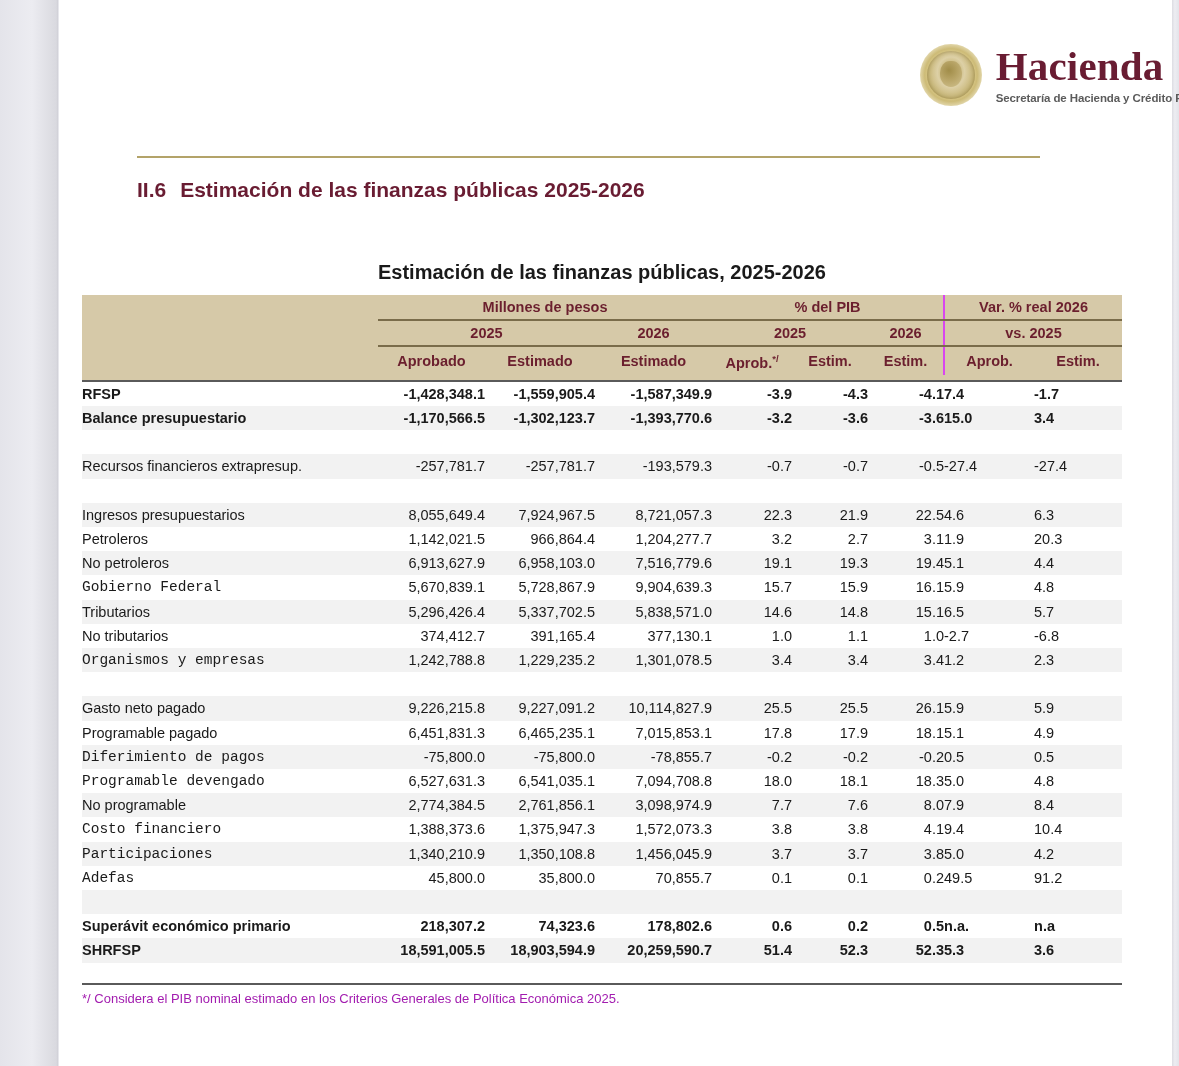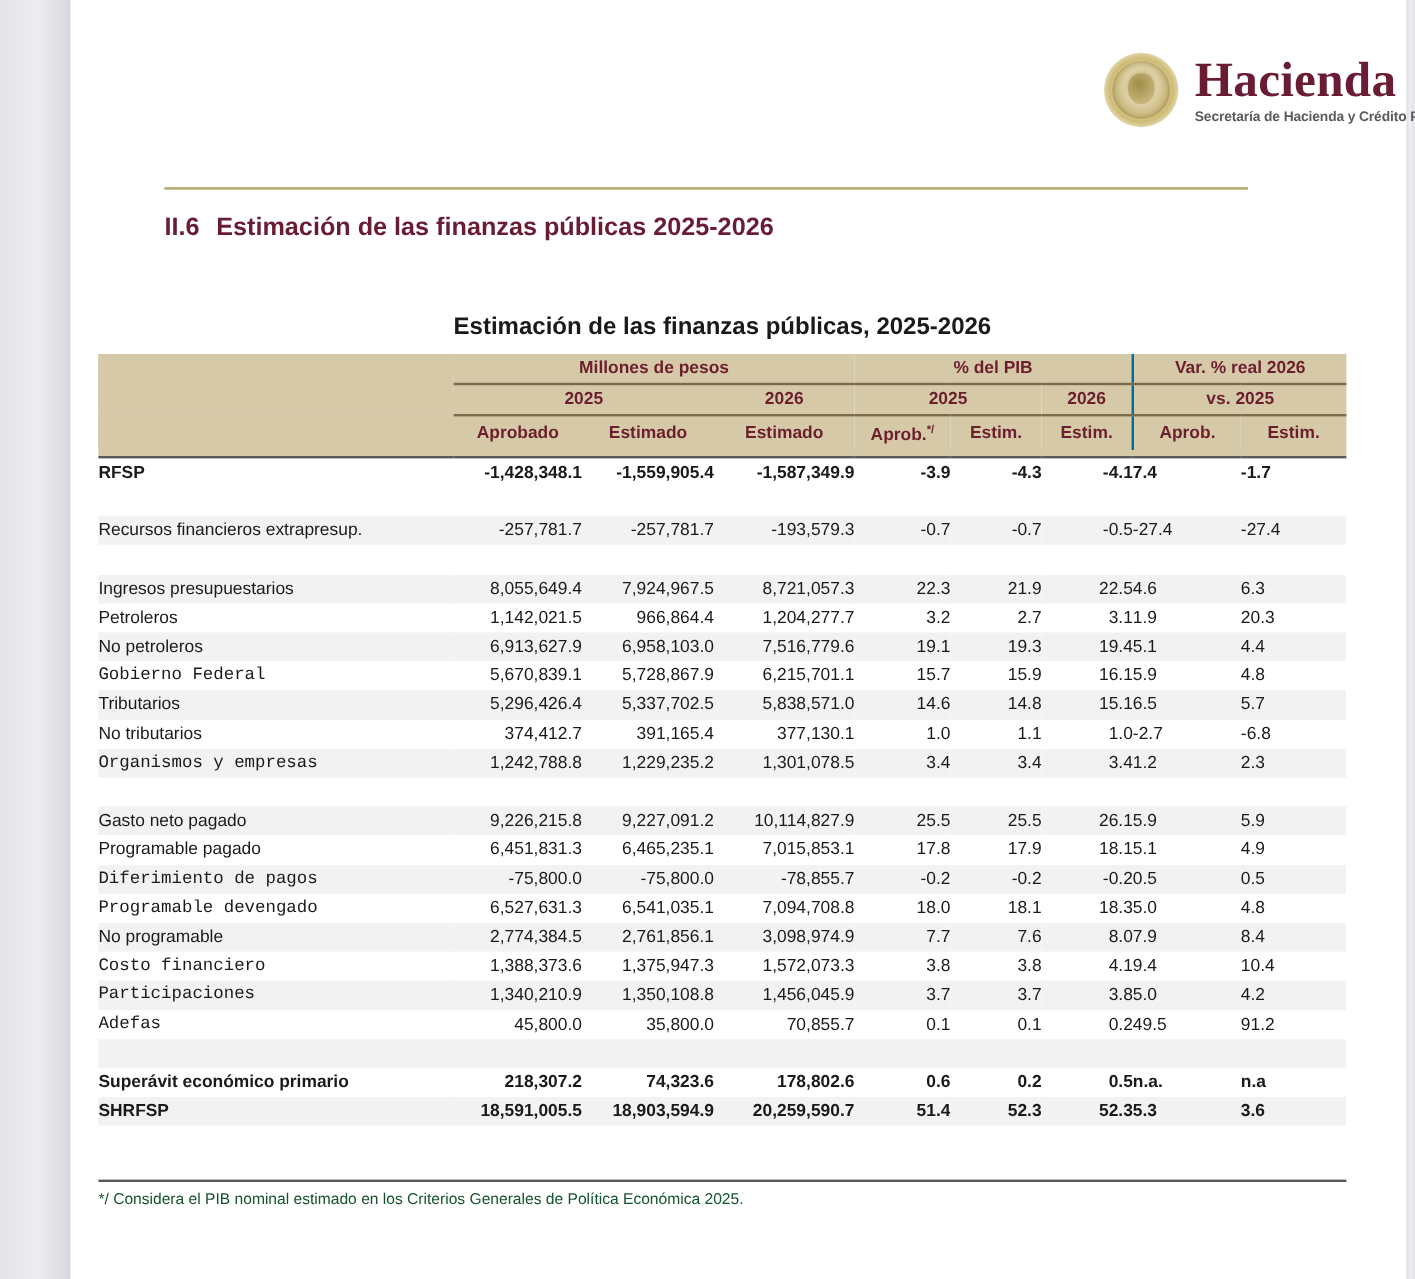--- a/index.html
+++ b/index.html
@@ -158,21 +158,21 @@
     font-weight: bold;
     font-size: 14.5px;
     height: 24px;
     line-height: 24px;
     text-align: center;
     white-space: nowrap;
   }
   th.hdr-blank { background: #d6c9a8; }
   th.grp       { border-bottom: 2px solid #7a6c4a; }
   th.lvl3      { border-bottom: none; }
-  .vdiv-left   { border-left: 2px solid #0369a1; }
+  .vdiv-left   { border-left: 2px solid #d946ef; }
   .hdr-foot    { height: 5px; }
   th sup {
     font-size: 9.5px;
     vertical-align: super;
     font-weight: bold;
   }
 
   
   tbody tr { height: 24.2px; }
   tbody tr.odd  { background: #ffffff; margin-top: 28px; }
@@ -206,21 +206,21 @@
     width: 1040px;
     height: 2px;
     background: #5a5a5a;
   }
   .footnotes {
     position: absolute;
     left: 23px;
     top: 977px;
     width: 1040px;
     font-size: 13px;
-    color: #14532d;
+    color: #a21caf;
     line-height: 1.55;
   }
 </style>
 </head>
 <body>
 
 <div class="viewport">
   <div class="page-gutter-left"></div>
   <div class="page-gutter-right"></div>
 
@@ -290,20 +290,31 @@
               <td class="lbl i0">RFSP</td>
               <td class="num">-1,428,348.1</td>
               <td class="num">-1,559,905.4</td>
               <td class="num">-1,587,349.9</td>
               <td class="num-pib">-3.9</td>
               <td class="num-pib">-4.3</td>
               <td class="num-pib">-4.1</td>
               <td class="num-var">7.4</td>
               <td class="num-var">-1.7</td>
             </tr>
+            <tr class="even bold">
+              <td class="lbl i1">Balance presupuestario</td>
+              <td class="num">-1,170,566.5</td>
+              <td class="num">-1,302,123.7</td>
+              <td class="num">-1,393,770.6</td>
+              <td class="num-pib">-3.2</td>
+              <td class="num-pib">-3.6</td>
+              <td class="num-pib">-3.6</td>
+              <td class="num-var">15.0</td>
+              <td class="num-var">3.4</td>
+            </tr>
             <tr class="odd spacer">
               <td colspan="9"></td>
             </tr>
             <tr class="even">
               <td class="lbl i1">Recursos financieros extrapresup.</td>
               <td class="num">-257,781.7</td>
               <td class="num">-257,781.7</td>
               <td class="num">-193,579.3</td>
               <td class="num-pib">-0.7</td>
               <td class="num-pib">-0.7</td>
@@ -344,21 +355,21 @@
               <td class="num-pib">19.1</td>
               <td class="num-pib">19.3</td>
               <td class="num-pib">19.4</td>
               <td class="num-var">5.1</td>
               <td class="num-var">4.4</td>
             </tr>
             <tr class="odd">
               <td class="lbl i3">Gobierno Federal</td>
               <td class="num">5,670,839.1</td>
               <td class="num">5,728,867.9</td>
-              <td class="num">6,215,701.1</td>
+              <td class="num">9,904,639.3</td>
               <td class="num-pib">15.7</td>
               <td class="num-pib">15.9</td>
               <td class="num-pib">16.1</td>
               <td class="num-var">5.9</td>
               <td class="num-var">4.8</td>
             </tr>
             <tr class="even">
               <td class="lbl i4">Tributarios</td>
               <td class="num">5,296,426.4</td>
               <td class="num">5,337,702.5</td>

